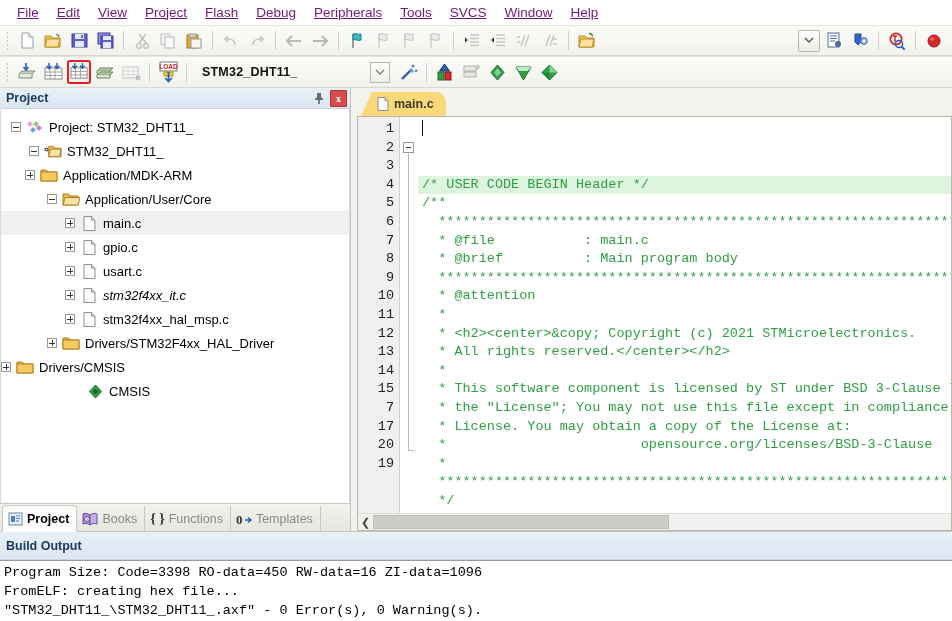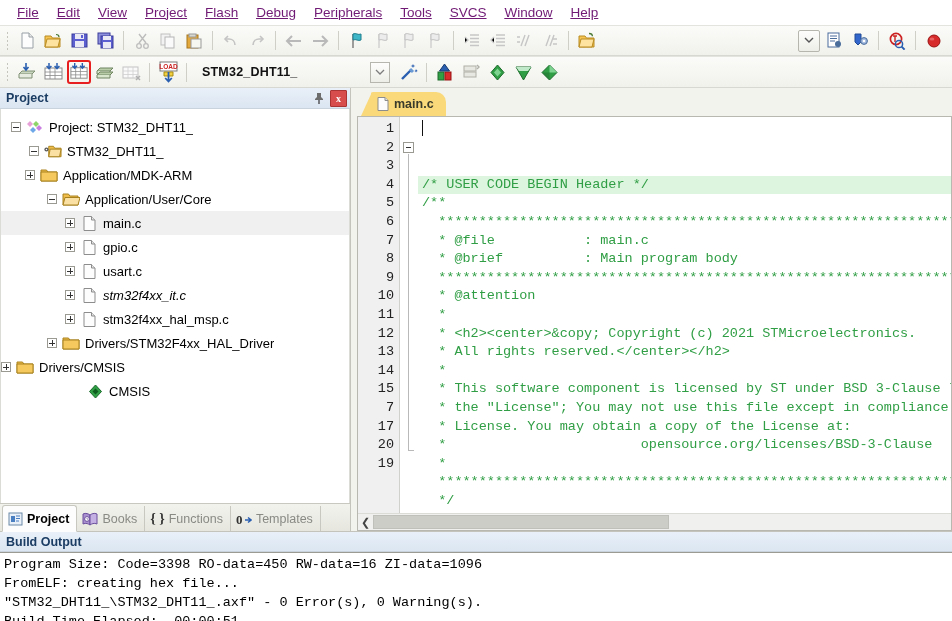--- a/index.html
+++ b/index.html
@@ -334,21 +334,21 @@
   }
 
   
   #build-panel {
     height: 119px;
     display: flex; flex-direction: column;
     background: #fff;
     border-top: 1px solid #c4c4bc;
   }
   #build-header {
-    height: 20px;
+    height: 28px;
     background: linear-gradient(#e9f0f8,#dbe6f2);
     border-bottom: 1px solid #c9d3de;
     display: flex; align-items: center;
     padding-left: 6px;
     font-size: 12.5px;
     font-weight: bold;
     color: #1b3c63;
   }
   #build-text {
     flex: 1;

